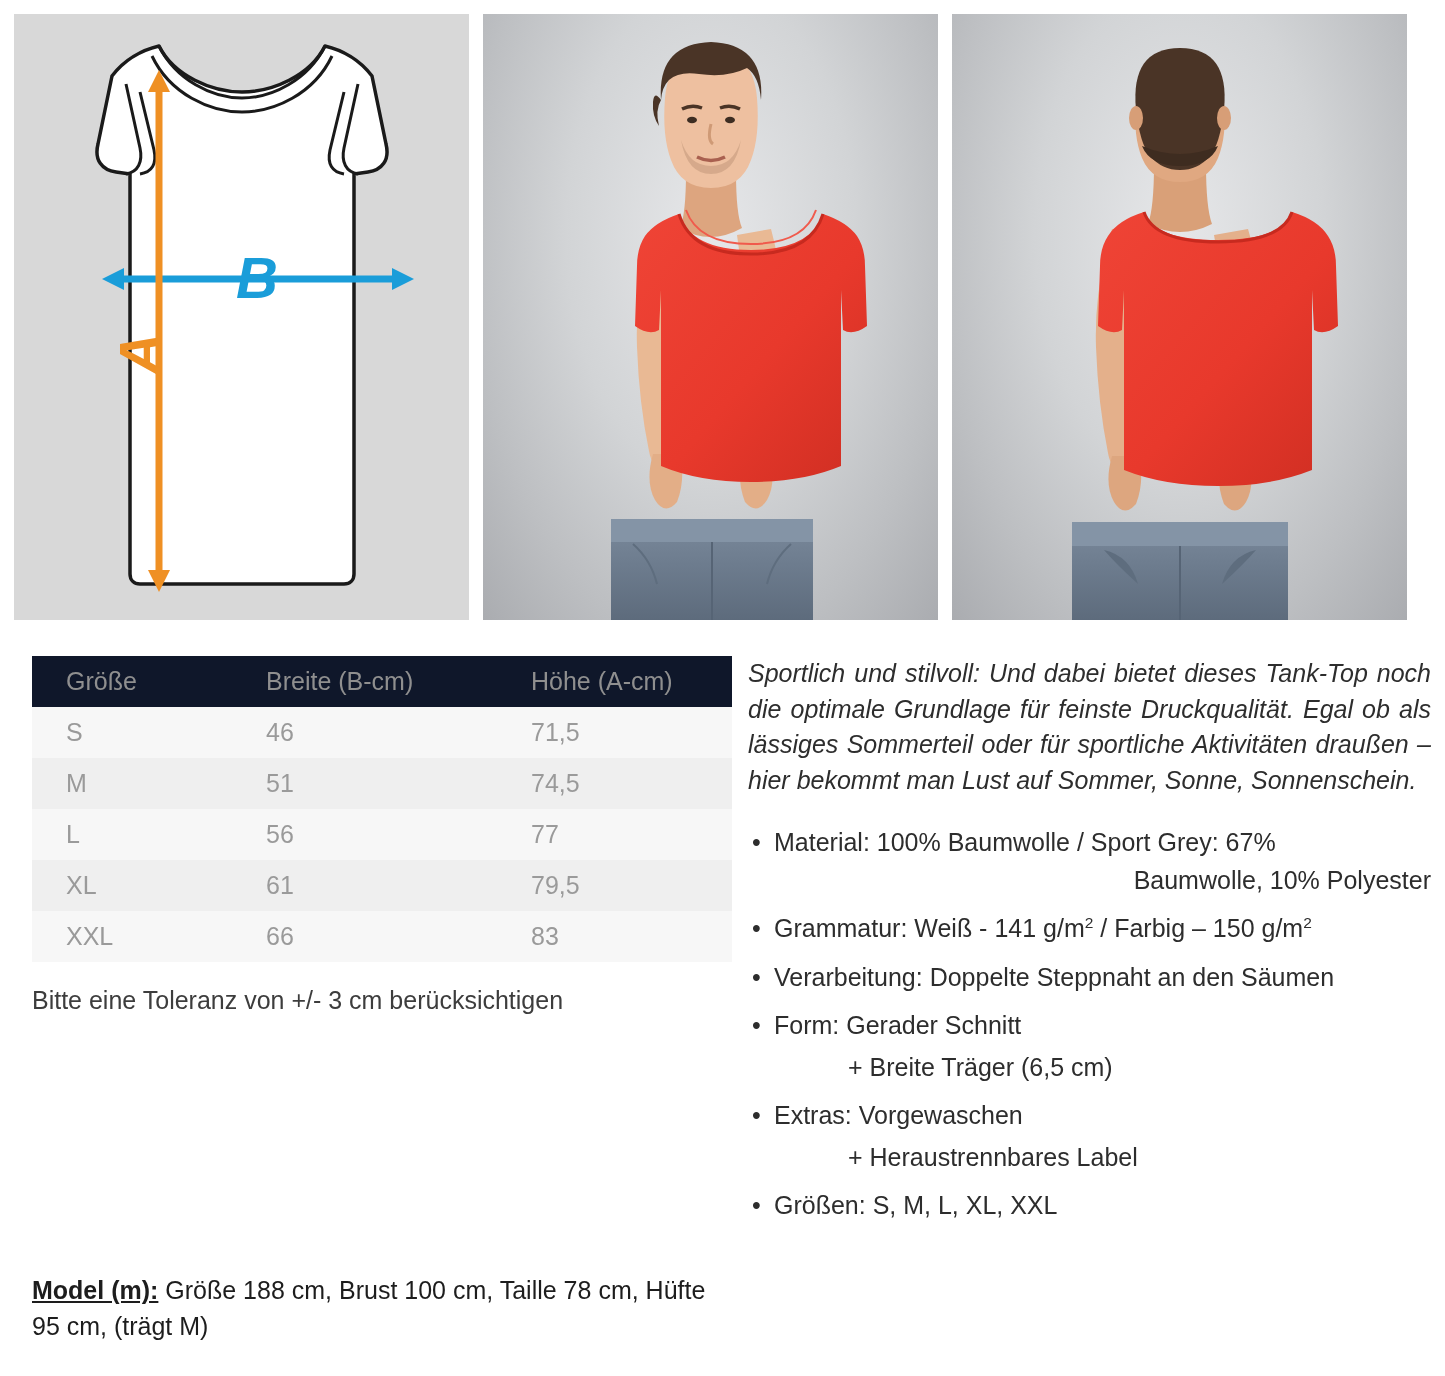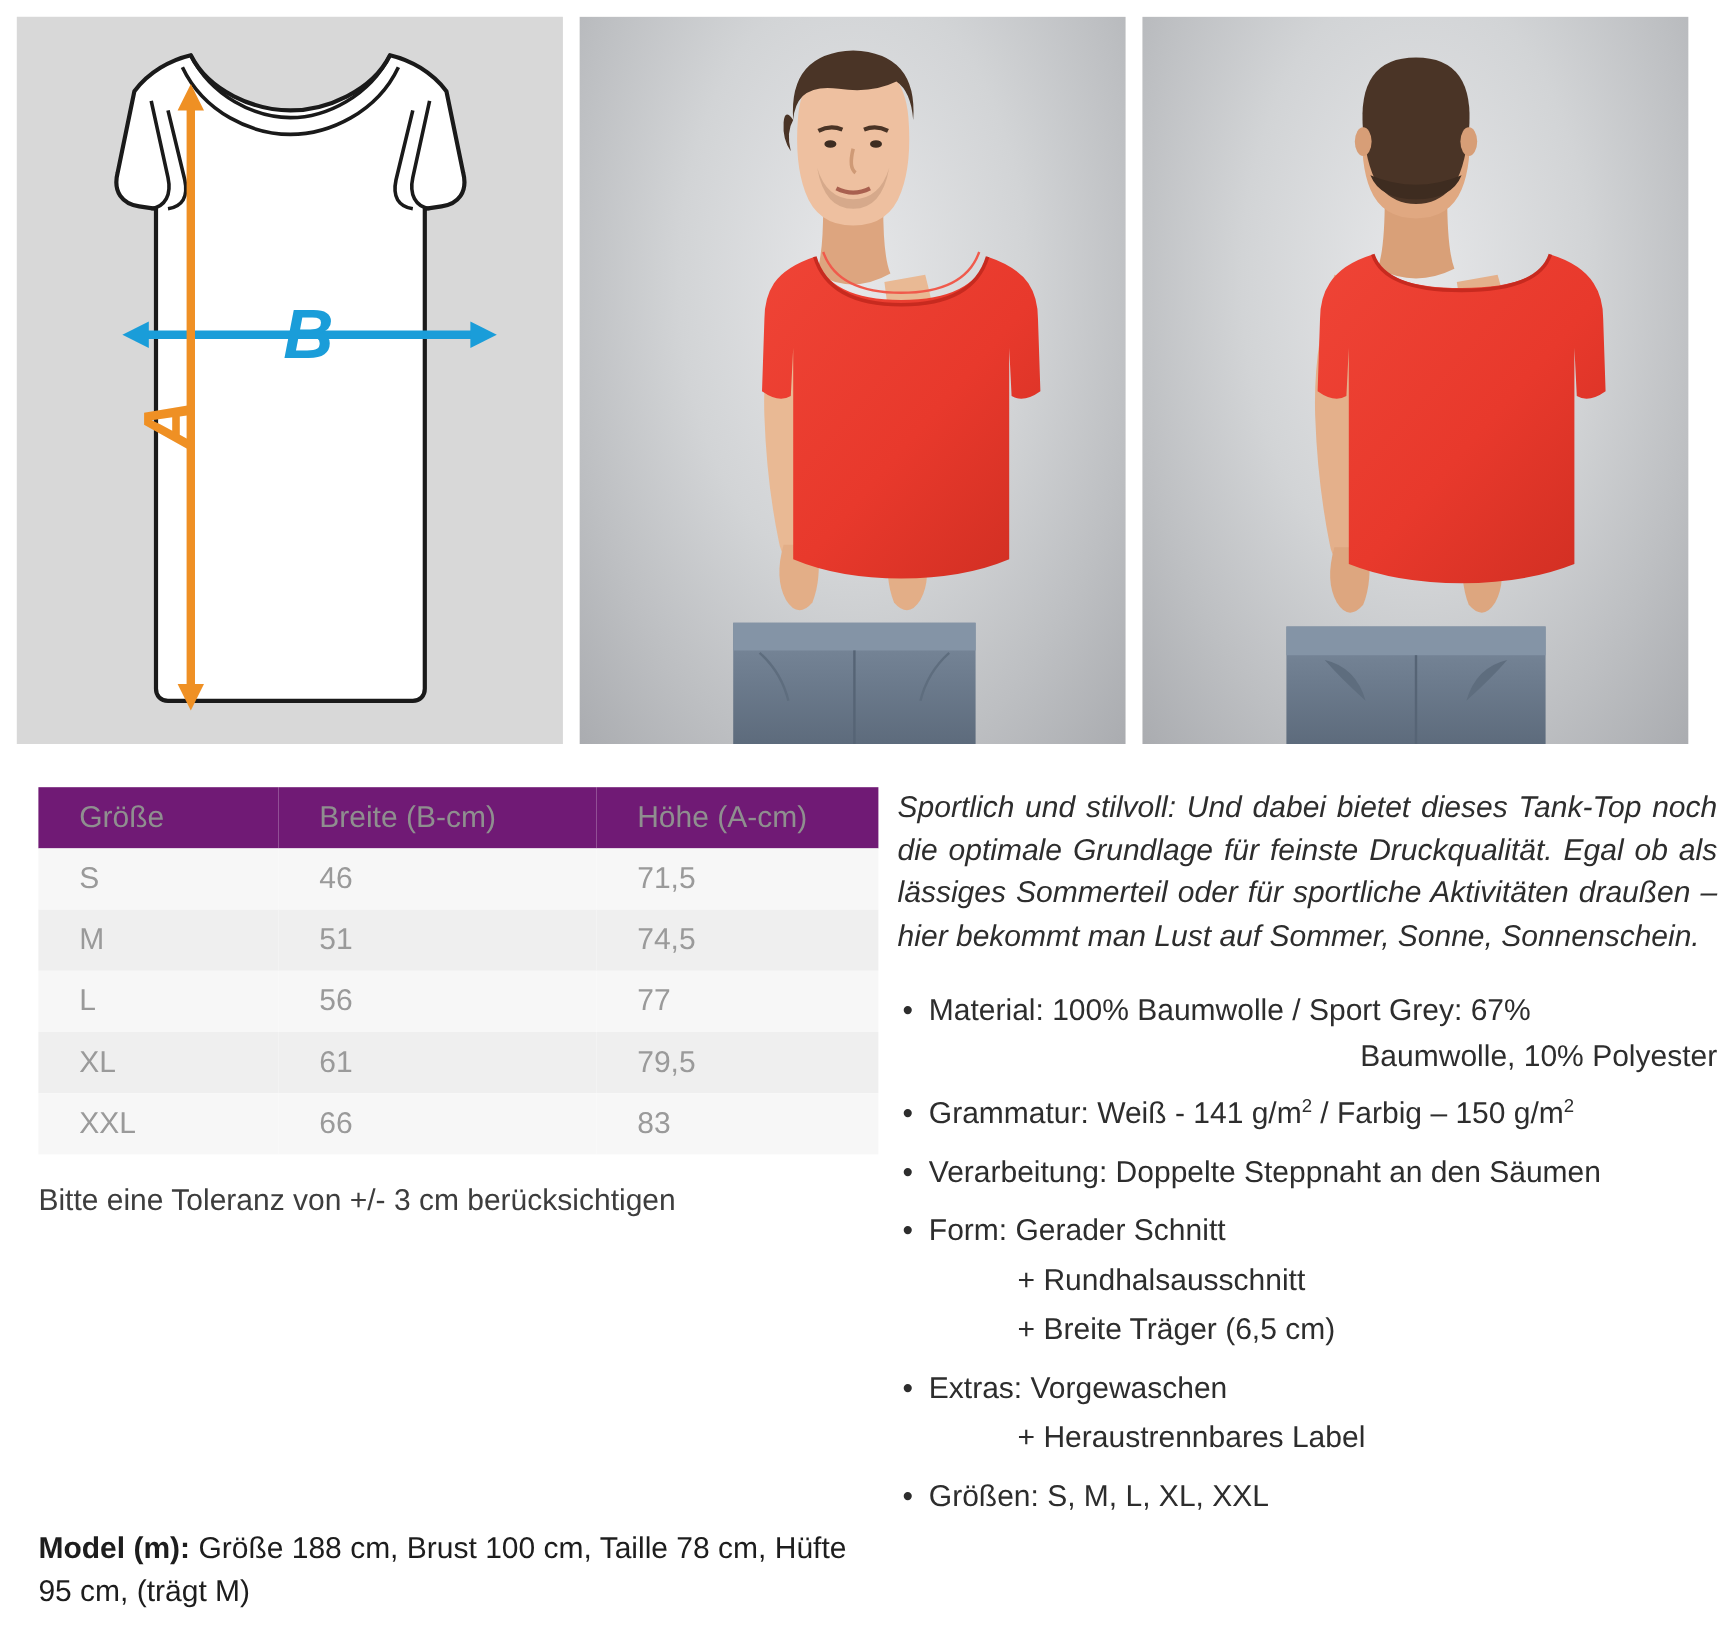--- a/index.html
+++ b/index.html
@@ -65,21 +65,21 @@
   }
   table.size-table th,
   table.size-table td {
     text-align: left;
     font-size: 25px;
     font-weight: normal;
     color: #9a9a9a;
     padding: 11px 0 11px 34px;
   }
   table.size-table th { color: #8f8f8f; }
-  table.size-table tr.head { background: #701a75; padding-left: 48px; }
+  table.size-table tr.head { background: #0f172a; padding-left: 48px; }
   table.size-table tr.odd { background: #f7f7f7; }
   table.size-table tr.even { background: #efefef; }
   table.size-table col.c1 { width: 200px; }
   table.size-table col.c2 { width: 265px; }
   table.size-table col.c3 { width: 235px; }
 
   .tolerance {
     font-size: 25px;
     color: #3d3d3d;
     margin: 24px 0 0 18px;
@@ -87,21 +87,21 @@
 
   .model-note {
     position: absolute;
     left: 32px;
     top: 1272px;
     width: 700px;
     font-size: 25px;
     color: #1d1d1d;
     line-height: 1.45;
   }
-  .model-note b { font-weight: bold; }
+  .model-note b { font-weight: bold; text-decoration: underline; }
 
   
   .intro {
     font-size: 25px;
     line-height: 1.42;
     color: #2d2d2d;
     text-align: justify;
     margin: 0 0 26px 0;
     font-style: italic;
   }
@@ -320,21 +320,20 @@
         <span class="cont-indent">Baumwolle, 10% Polyester</span>
       </li>
       <li>
         <span>Grammatur: Weiß - 141 g/m</span><sup>2</sup><span> / Farbig – 150 g/m</span><sup>2</sup>
       </li>
       <li>
         <span>Verarbeitung: Doppelte Steppnaht an den Säumen</span>
       </li>
       <li>
         <span>Form: Gerader Schnitt</span>
-        <span class="subline" style="display:block">+ Rundhalsausschnitt</span>
         <span class="subline" style="display:block">+ Breite Träger (6,5 cm)</span>
       </li>
       <li>
         <span>Extras: Vorgewaschen</span>
         <span class="subline" style="display:block">+ Heraustrennbares Label</span>
       </li>
       <li>
         <span>Größen:  S, M, L, XL, XXL</span>
       </li>
     </ul>

